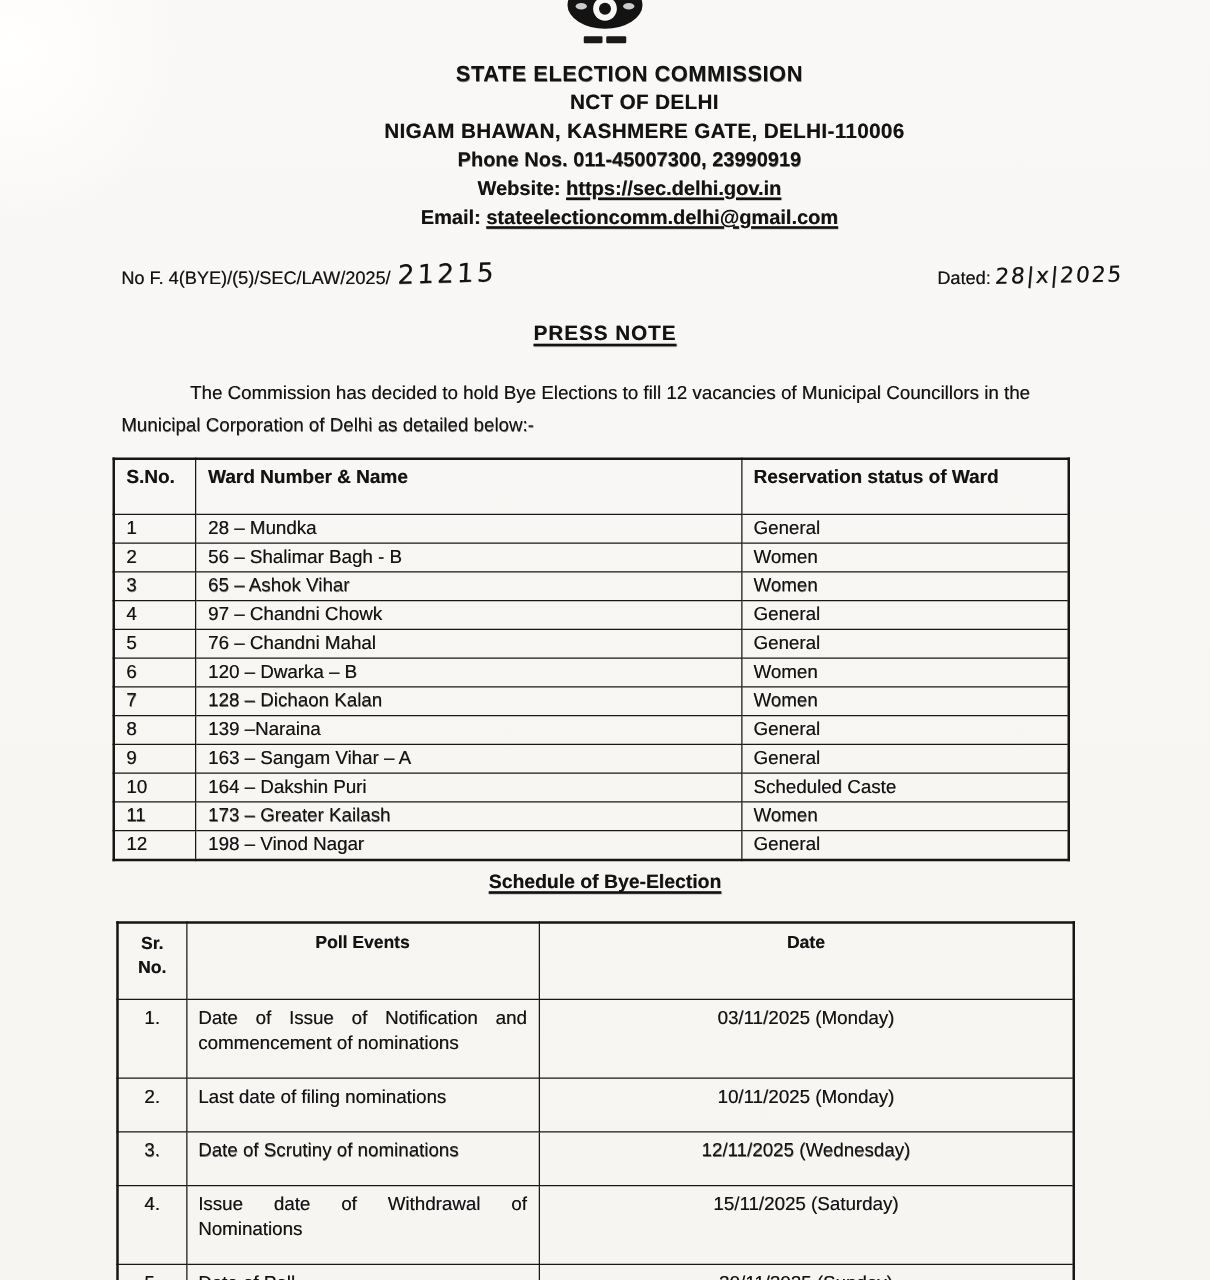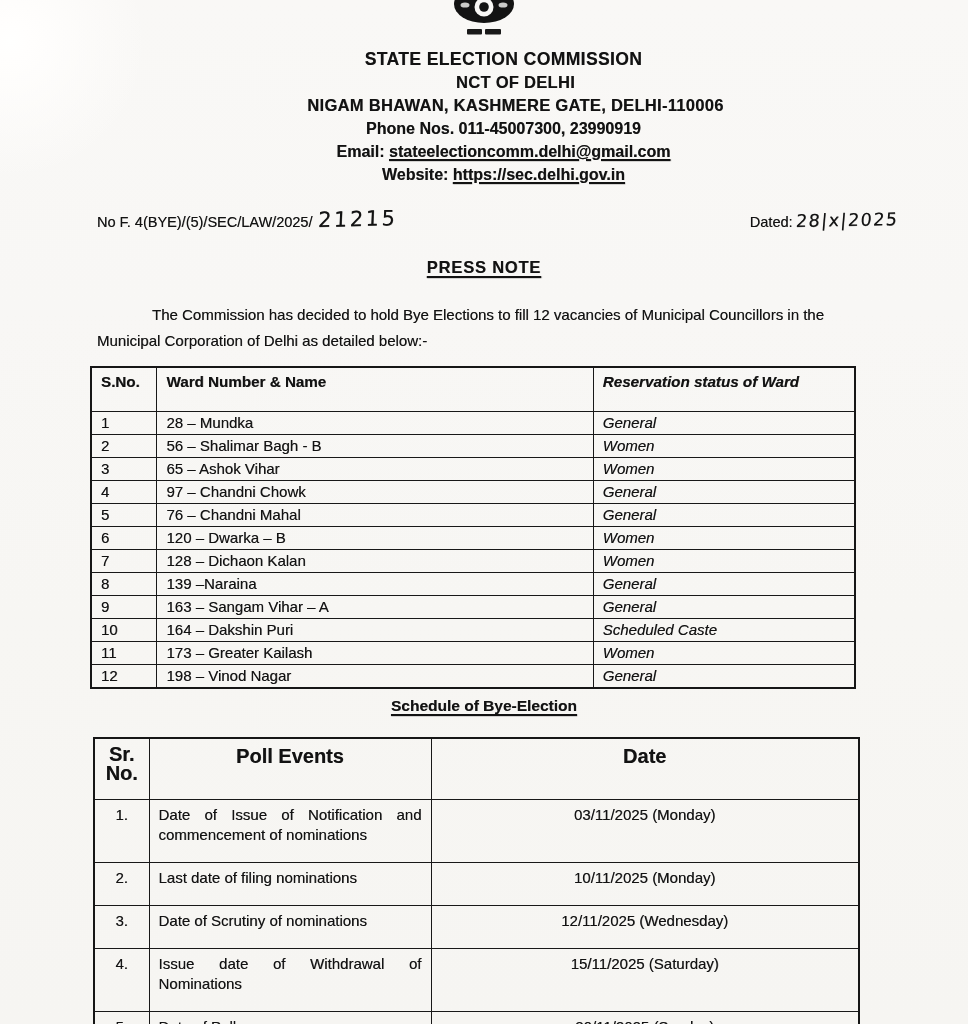--- a/index.html
+++ b/index.html
@@ -60,35 +60,35 @@
   }
 
   
   table { border-collapse: collapse; table-layout: fixed; border-radius: 17px; }
   th, td { border: 1.6px solid #1c1c1c; vertical-align: top; font-size: 15px; }
   table { border: 2px solid #1a1a1a; }
 
   .t1 { position: absolute; top: 366px; left: 90px; width: 766px; }
   .t1 .c1 { width: 62px; }
   .t1 .c2 { width: 410px; }
-  .t1 .c3 { width: 246px; font-style: italic; }
+  .t1 .c3 { width: 246px; }
   .t1 th { height: 44px; text-align: left; padding: 5px 9px; font-size: 15.2px; }
   .t1 td { padding: 1px 9px 2px; line-height: 19px; height: 22px; }
 
   .sched-title {
     position: absolute; top: 697px; left: 0; width: 100%; text-align: center;
     font-size: 15.5px; font-weight: bold;
     text-decoration: underline; text-decoration-thickness: 1.7px; text-underline-offset: 3px;
   }
 
   .t2 { position: absolute; top: 737px; left: 93px; width: 765px; }
   .t2 .s1 { width: 55px; }
   .t2 .s2 { width: 282px; }
   .t2 .s3 { width: 428px; }
-  .t2 th { height: 61px; padding: 6px 6px; text-align: center; font-size: 20px; }
+  .t2 th { height: 61px; padding: 6px 6px; text-align: center; font-size: 14px; }
   .t2 th.s1 { white-space: pre-line; line-height: 19px; }
   .t2 td { padding: 5px 9px 17px; line-height: 20px; }
   .t2 td.s1 { text-align: center; padding-left: 4px; padding-right: 4px; }
   .t2 td.ev { text-align: justify; }
   .t2 td.s3 { text-align: center; }
 </style>
 </head>
 <body>
 
 <div class="page">
@@ -103,22 +103,22 @@
       <rect x="21" y="45" width="15" height="5.5" rx="1" fill="#1d1d1d"></rect>
       <rect x="39" y="45" width="16" height="5.5" rx="1" fill="#1d1d1d"></rect>
     </svg>
   </div>
 
   <div class="letterhead">
     <div class="org1">STATE ELECTION COMMISSION</div>
     <div class="org2">NCT OF DELHI</div>
     <div class="org2">NIGAM BHAWAN, KASHMERE GATE, DELHI-110006</div>
     <div class="org3">Phone Nos. 011-45007300, 23990919</div>
+    <div class="org3"><span>Website:</span> <span class="u">https://sec.delhi.gov.in</span></div>
     <div class="org3"><span>Email:</span> <span class="u">stateelectioncomm.delhi@gmail.com</span></div>
-    <div class="org3"><span>Website:</span> <span class="u">https://sec.delhi.gov.in</span></div>
   </div>
 
   <div class="refline">
     <div><span>No F. 4(BYE)/(5)/SEC/LAW/2025/</span><span class="hand hand-no">21215</span></div>
     <div><span>Dated:</span><span class="hand hand-date">28|x|2025</span></div>
   </div>
 
   <div class="title">PRESS NOTE</div>
 
   <p class="intro">The Commission has decided to hold Bye Elections to fill 12 vacancies of Municipal Councillors in the Municipal Corporation of Delhi as detailed below:-</p>

